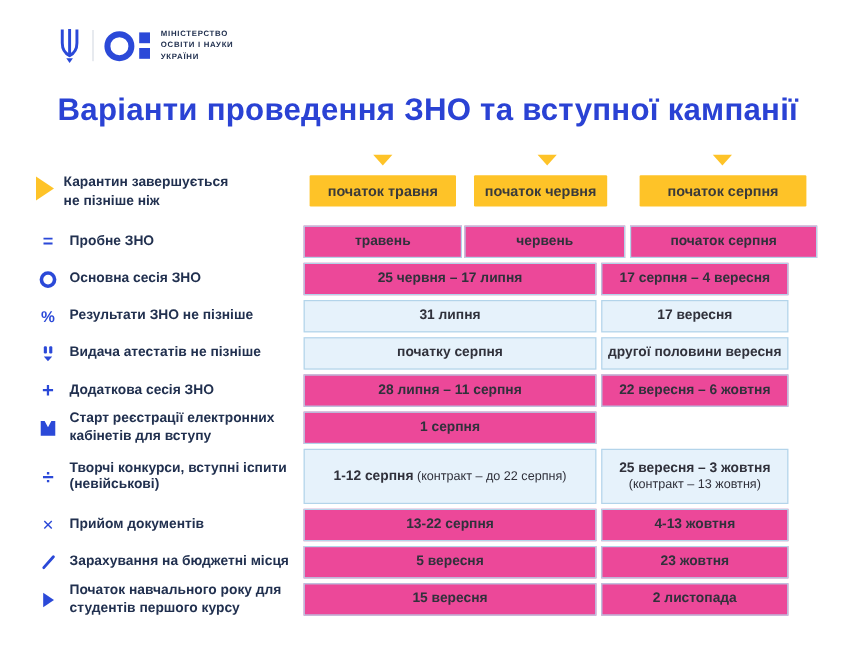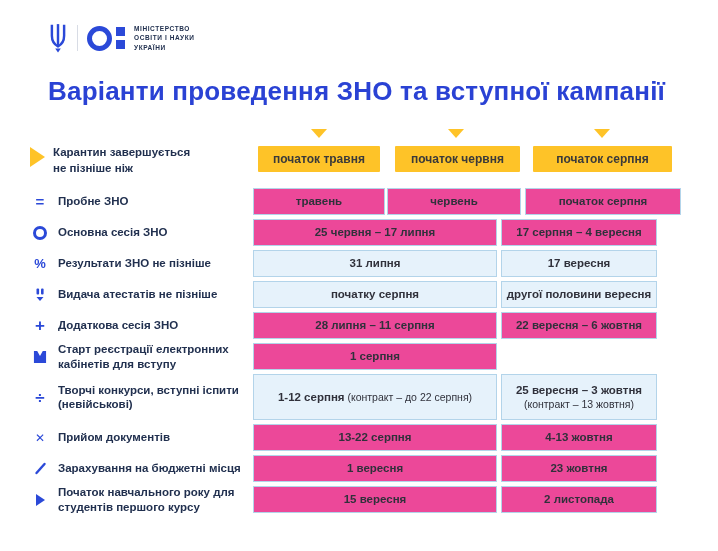--- a/index.html
+++ b/index.html
@@ -89,21 +89,21 @@
     <div class="q-text">
       <div>Карантин завершується</div>
       <div>не пізніше ніж</div>
     </div>
   </div>
 
   <div class="scn-tri" style="left:311px;"></div>
   <div class="scn-tri" style="left:448px;"></div>
   <div class="scn-tri" style="left:594px;"></div>
   <div class="scn" style="left:258px;width:122px;">початок травня</div>
-  <div class="scn" style="left:395px;width:125px;">початок червня</div>
+  <div class="scn" style="left:395px;width:111px;">початок червня</div>
   <div class="scn" style="left:533px;width:139px;">початок серпня</div>
 
   <div class="band">
 
     <div class="trow">
       <div class="left">
         <span class="icon-box glyph-eq">=</span>
         <span class="lbl">Пробне ЗНО</span>
       </div>
       <div class="cell dark w1">травень</div>
@@ -194,21 +194,21 @@
 
     <div class="trow">
       <div class="left">
         <span class="icon-box">
           <svg width="13" height="13" viewBox="0 0 13 13">
             <line x1="2.5" y1="11" x2="10.5" y2="2" stroke="#2b49d8" stroke-width="2.4" stroke-linecap="round"></line>
           </svg>
         </span>
         <span class="lbl">Зарахування на бюджетні місця</span>
       </div>
-      <div class="cell dark wm">1 вересня</div>
+      <div class="cell dark wm">5 вересня</div>
       <div class="cell dark w3">23 жовтня</div>
     </div>
 
     <div class="trow">
       <div class="left">
         <span class="icon-box">
             <span class="play-tri"></span>
           </span>
         <span class="lbl">Початок навчального року для студентів першого курсу</span>
       </div>

